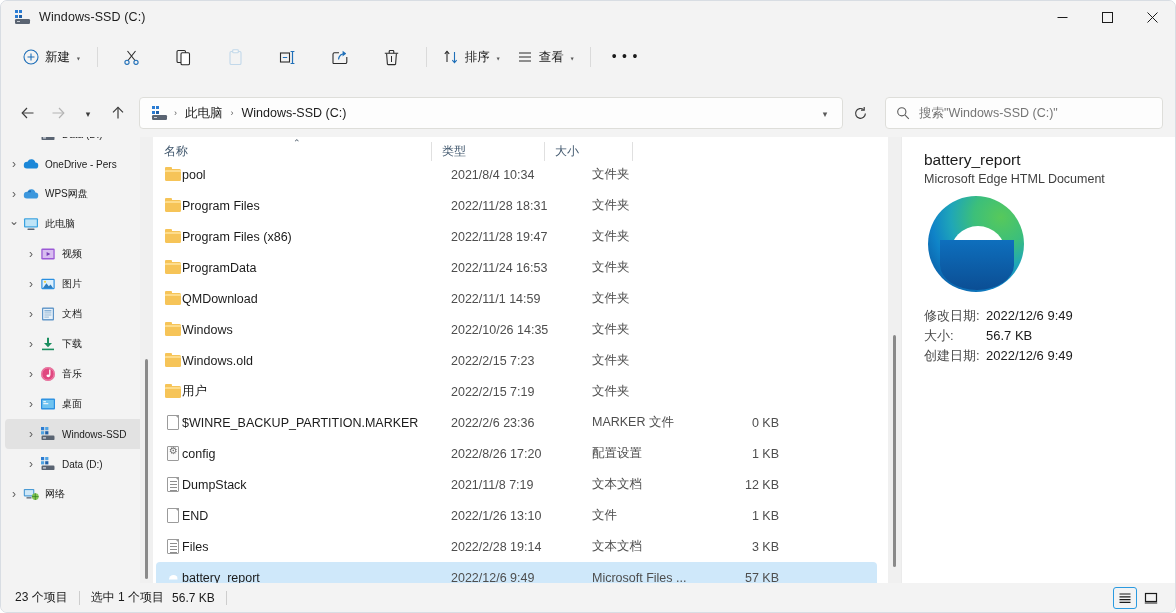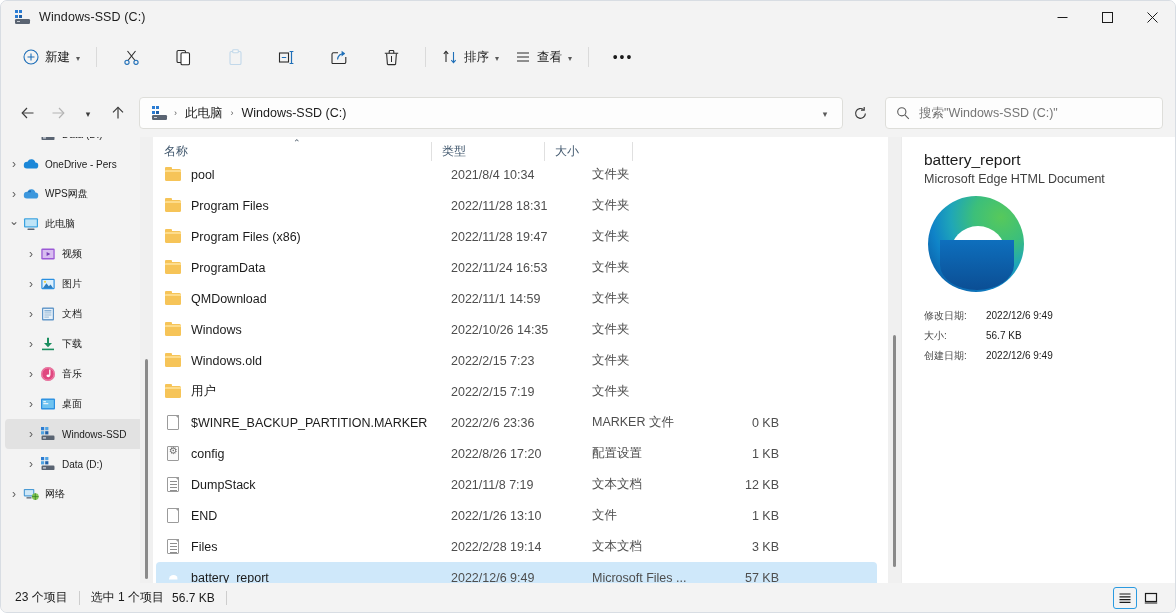--- a/index.html
+++ b/index.html
@@ -89,20 +89,21 @@
   
   .cmdbar {
     position: absolute;
     left: 0; top: 32px;
     width: 100%;
     height: 48px;
     display: flex;
     align-items: center;
     padding-left: 14px;
     box-sizing: border-box;
+    font-family: Liberation Mono, monospace;
   }
   .cmd-btn {
     height: 32px;
     min-width: 36px;
     display: flex;
     align-items: center;
     justify-content: center;
     gap: 6px;
     border-radius: 4px;
     padding: 0 8px;
@@ -335,21 +336,21 @@
     align-items: center;
     font-size: 12.5px;
     color: #1b1b1b;
     border-radius: 4px;
     margin-right: 24px;
     margin-left: 3px;
     cursor: default;
   }
   .row.sel { background: #cfe8fa; }
   .cell { box-sizing: border-box; overflow: hidden; white-space: nowrap; }
-  .c-name { width: 278px; display: flex; align-items: center; gap: 9px; padding-left: 9px; }
+  .c-name { width: 278px; display: flex; align-items: center; padding-left: 9px; }
   .c-date { width: 141px; padding-left: 8px; color: #4e4e4e; margin-left: 9px; }
   .c-type { width: 113px; padding-left: 8px; color: #4e4e4e; }
   .c-size { width: 82px; text-align: right; color: #4e4e4e; }
 
   
   .ficon { width: 17px; min-width: 17px; height: 16px; position: relative; }
   .folder {
     position: absolute; left: 0; top: 2px;
     width: 16px; height: 12px;
     background: #f6c458;
@@ -482,21 +483,21 @@
   }
   .d-thumb .swoop {
     position: absolute;
     left: 12px; top: 44px;
     width: 74px; height: 50px;
     border-radius: 0 0 50% 50%;
     background: linear-gradient(180deg, #0e6fbd 0%, #0b4e94 100%);
   }
   .meta-row {
     display: flex;
-    font-size: 10px;
+    font-size: 13px;
     line-height: 20px;
   }
   .meta-k { width: 62px; color: #4a4a4a; }
   .meta-v { color: #1b1b1b; }
 
   
   .statusbar {
     position: absolute;
     left: 0; bottom: 0;
     width: 100%;

